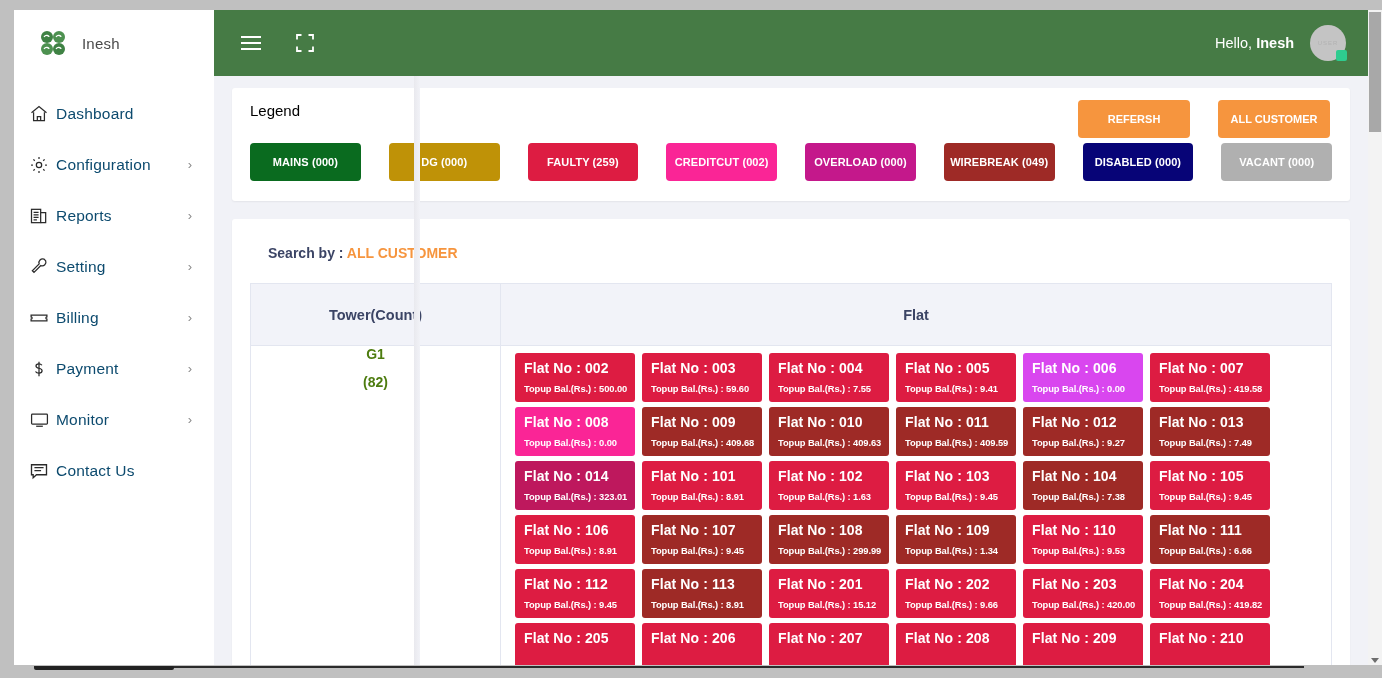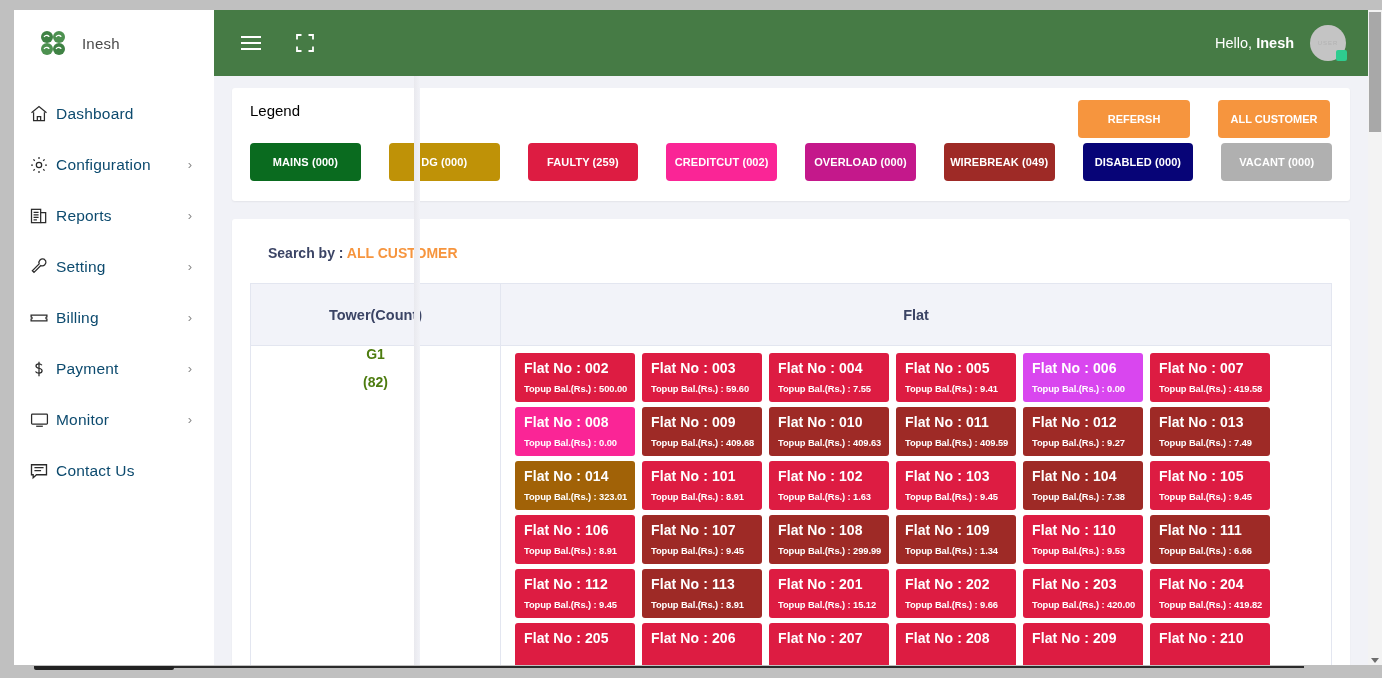--- a/index.html
+++ b/index.html
@@ -434,21 +434,21 @@
                       <div class="flat-bal">Topup Bal.(Rs.) : 409.59</div>
                     </div>
                     <div class="flat-box" style="background: rgb(158, 42, 38);">
                       <div class="flat-no">Flat No : 012</div>
                       <div class="flat-bal">Topup Bal.(Rs.) : 9.27</div>
                     </div>
                     <div class="flat-box" style="background: rgb(158, 42, 38);">
                       <div class="flat-no">Flat No : 013</div>
                       <div class="flat-bal">Topup Bal.(Rs.) : 7.49</div>
                     </div>
-                    <div class="flat-box" style="background: #a16207;">
+                    <div class="flat-box" style="background: #be185d;">
                       <div class="flat-no">Flat No : 014</div>
                       <div class="flat-bal">Topup Bal.(Rs.) : 323.01</div>
                     </div>
                     <div class="flat-box" style="background: rgb(221, 28, 66);">
                       <div class="flat-no">Flat No : 101</div>
                       <div class="flat-bal">Topup Bal.(Rs.) : 8.91</div>
                     </div>
                     <div class="flat-box" style="background: rgb(221, 28, 66);">
                       <div class="flat-no">Flat No : 102</div>
                       <div class="flat-bal">Topup Bal.(Rs.) : 1.63</div>

